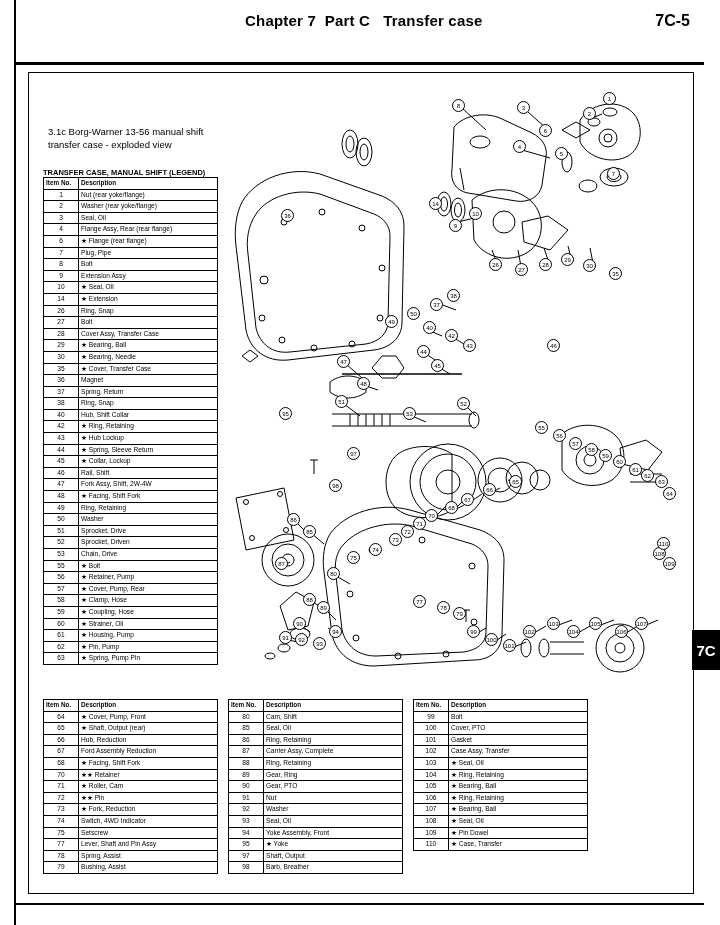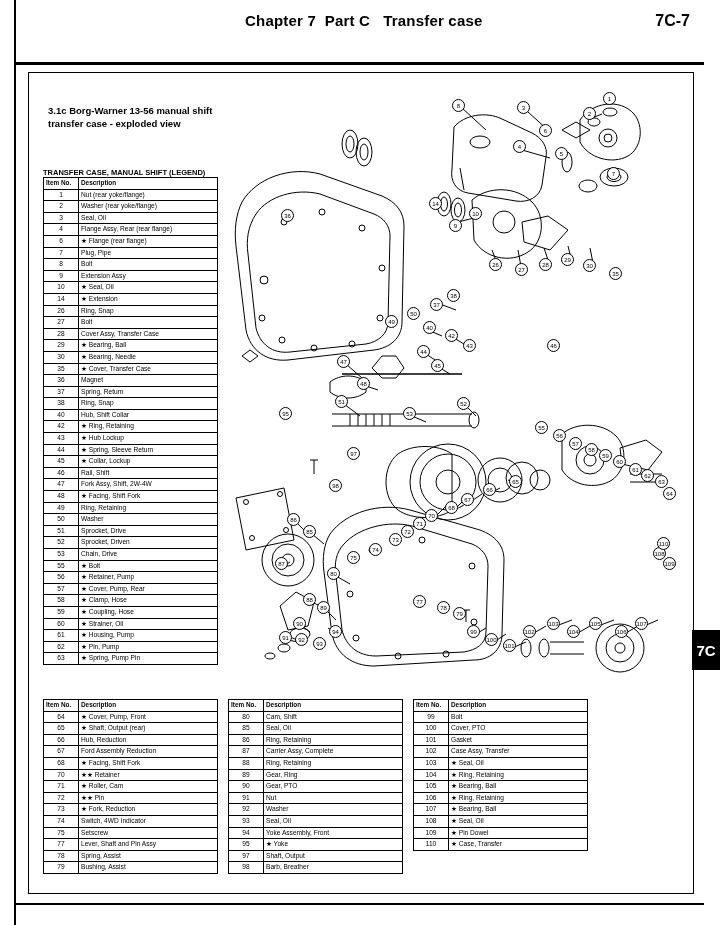--- a/index.html
+++ b/index.html
@@ -74,24 +74,24 @@
     background: #000;
     color: #fff;
     font-size: 15px;
     font-weight: bold;
     display: flex;
     align-items: center;
     justify-content: center;
   }
   .fig-caption {
     position: absolute;
-    left: 48px; top: 104px;
+    left: 48px; top: 125px;
     width: 180px;
     font-size: 9.5px;
-    font-weight: bold;
+    font-weight: normal;
     line-height: 13px;
   }
   .legend-title {
     position: absolute;
     left: 43px; top: 168px;
     font-size: 7.5px;
     font-weight: bold;
   }
   
   table.legend {
@@ -148,21 +148,21 @@
 </head>
 <body>
 
 <div class="page">
 
   <div class="left-rail"></div>
   <div class="bottom-rail"></div>
 
   <div class="header">
     <div class="header-title">Chapter 7  Part C   Transfer case</div>
-    <div class="header-page">7C-7</div>
+    <div class="header-page">7C-5</div>
   </div>
   <div class="header-rule"></div>
 
   <div class="content-border"></div>
 
   <div class="tab-7c">7C</div>
 
   <div class="fig-caption">3.1c  Borg-Warner 13-56 manual shift transfer case - exploded view</div>
 
   <div class="legend-title">TRANSFER CASE, MANUAL SHIFT (LEGEND)</div>

